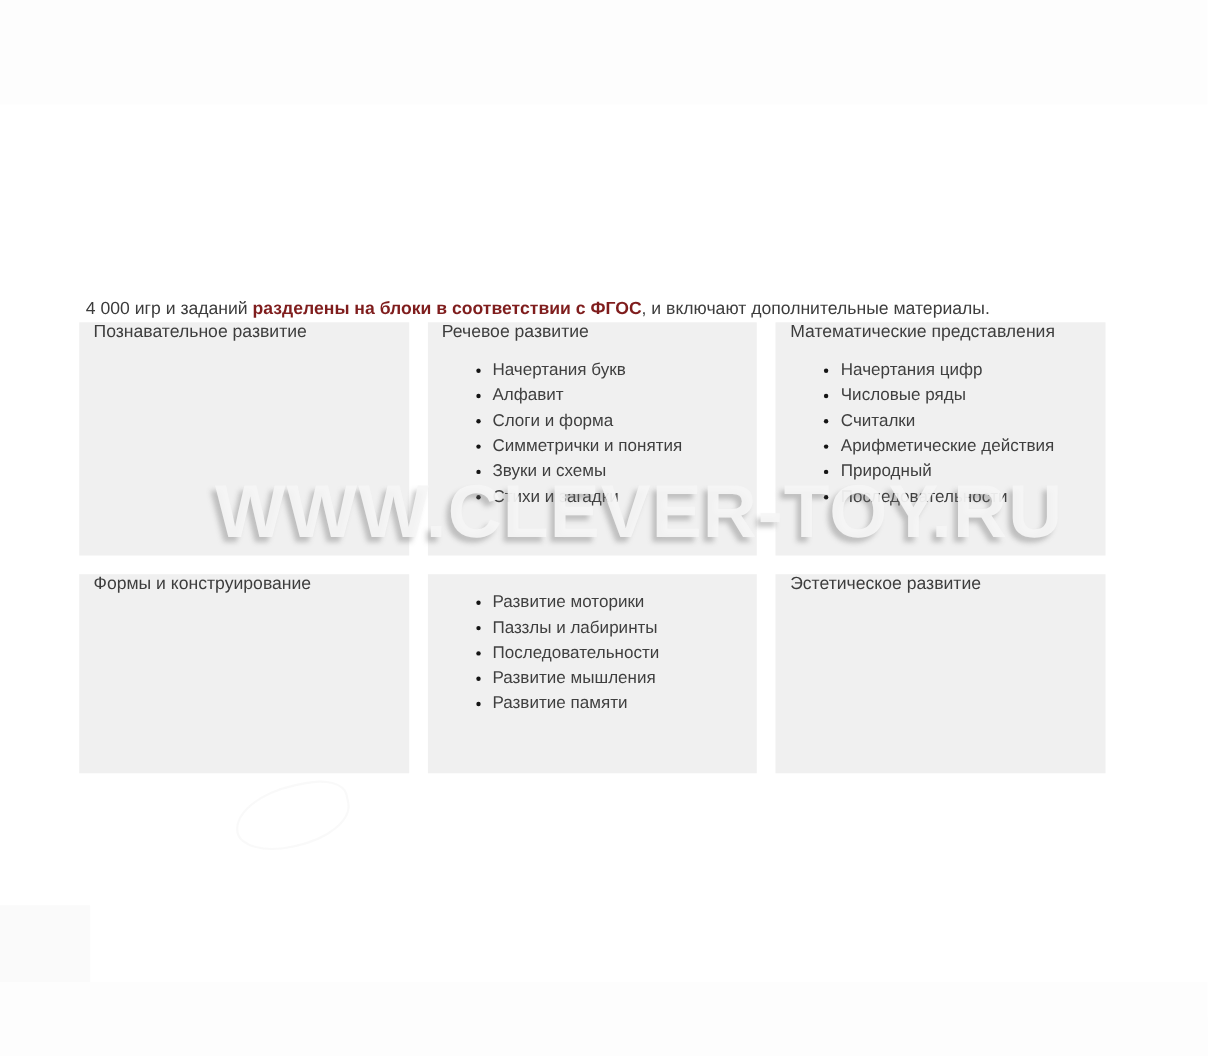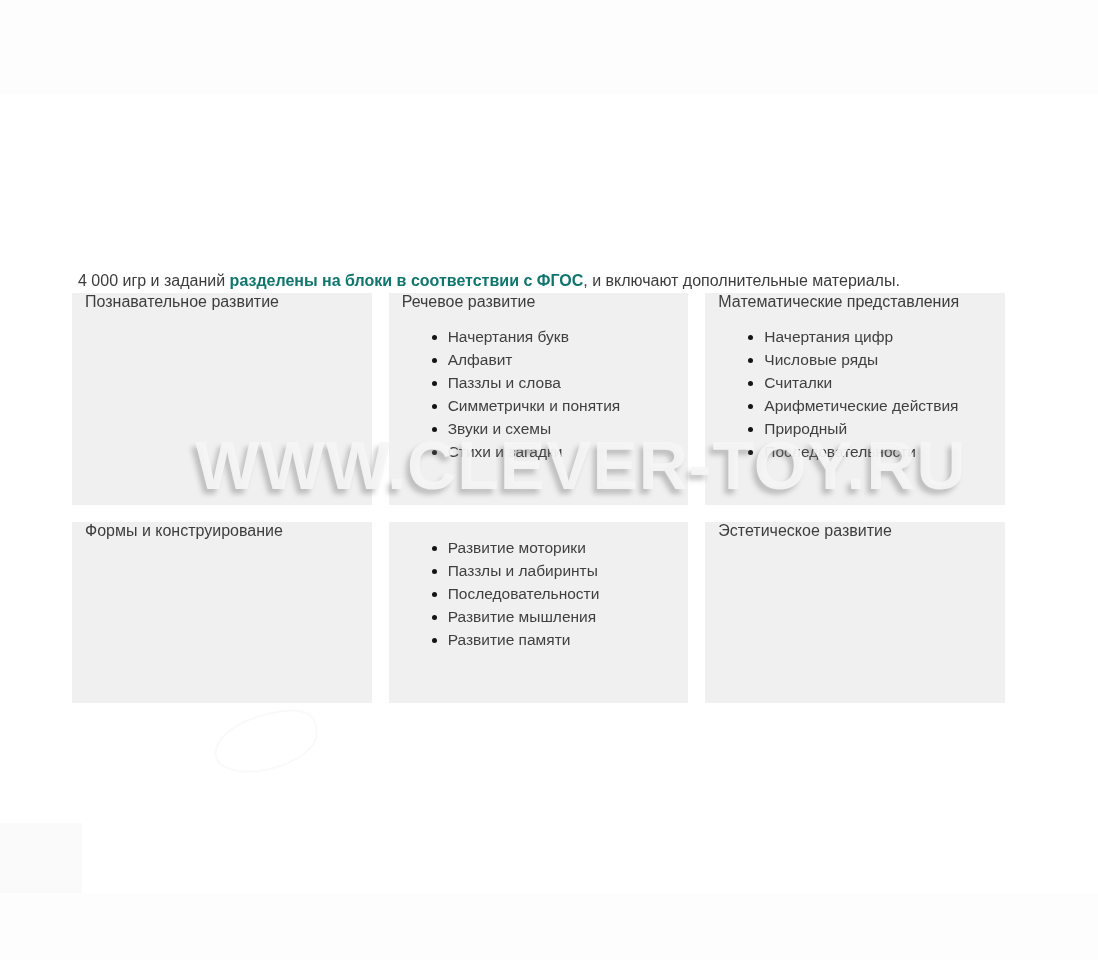--- a/index.html
+++ b/index.html
@@ -22,21 +22,21 @@
     background: #fdfdfd;
   }
   .intro {
     position: absolute;
     left: 78px; top: 254px;
     font-size: 16px;
     line-height: 22px;
     color: #3c3c3c;
     white-space: nowrap;
   }
-  .intro .bold { font-weight: bold; color: #0f766e; }
+  .intro .bold { font-weight: bold; color: #7f1d1d; }
 
   .grid {
     position: absolute;
     left: 72px; top: 293px;
     width: 933px;
     display: grid;
     grid-template-columns: repeat(3, 1fr);
     grid-template-rows: 212px 181px;
     column-gap: 17px;
     row-gap: 17px;
@@ -118,21 +118,21 @@
   <div class="grid">
   <div class="box">
     <h3 class="box-title">Познавательное развитие</h3>
   </div>
 
   <div class="box">
     <h3 class="box-title">Речевое развитие</h3>
     <ul>
           <li>Начертания букв</li>
           <li>Алфавит</li>
-          <li>Паззлы и слова</li>
+          <li>Слоги и форма</li>
           <li>Симметрички и понятия</li>
           <li>Звуки и схемы</li>
           <li>Стихи и загадки</li>
         </ul>
   </div>
 
   <div class="box">
     <h3 class="box-title">Математические представления</h3>
     <ul>
           <li>Начертания цифр</li>

